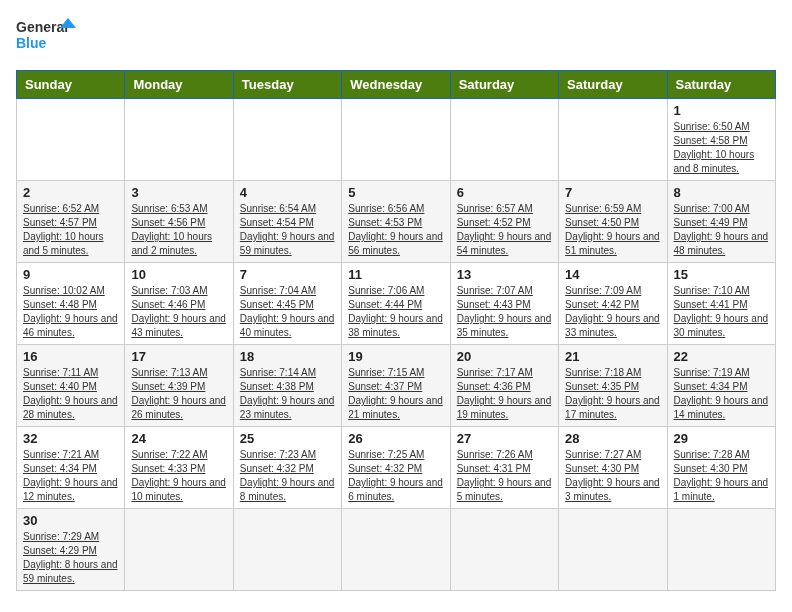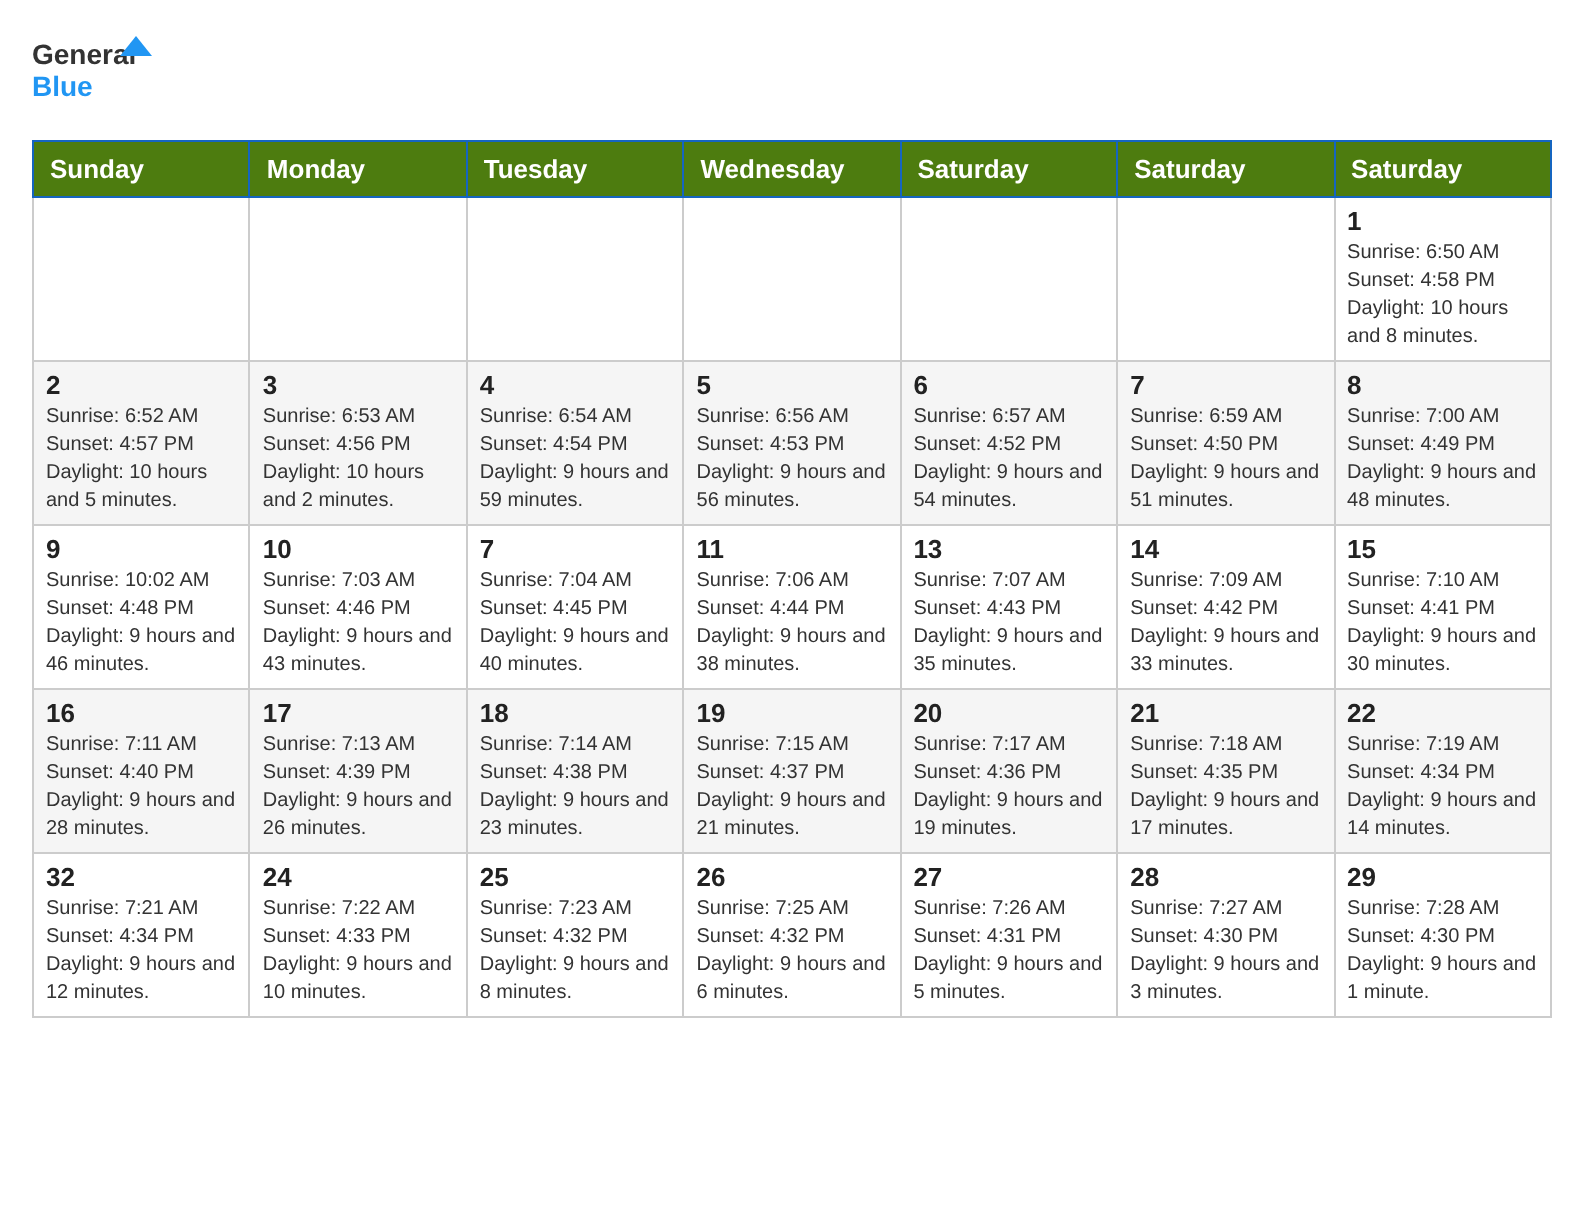--- a/index.html
+++ b/index.html
@@ -60,20 +60,21 @@
       font-size: 13px;
       font-weight: bold;
       color: #222;
       display: block;
       margin-bottom: 2px;
     }
     .day-info {
       font-size: 10px;
       color: #333;
       line-height: 1.4;
+      text-decoration: underline;
     }
     .empty-cell {
       background: #f9f9f9;
     }
     .calendar tr:nth-child(odd) td { background: #fff; }
     .calendar tr:nth-child(even) td { background: #f5f5f5; }
     .calendar thead tr th { background: #4d7c0f; }
   </style>
 </head>
 <body>
@@ -288,14 +289,28 @@
 Sunset: 4:30 PM
 Daylight: 9 hours and 3 minutes.</div>
         </td>
         <td>
           <span class="day-number">29</span>
           <div class="day-info">Sunrise: 7:28 AM
 Sunset: 4:30 PM
 Daylight: 9 hours and 1 minute.</div>
         </td>
       </tr>
+      <tr>
+        <td>
+          <span class="day-number">30</span>
+          <div class="day-info">Sunrise: 7:29 AM
+Sunset: 4:29 PM
+Daylight: 8 hours and 59 minutes.</div>
+        </td>
+        <td class="empty-cell"></td>
+        <td class="empty-cell"></td>
+        <td class="empty-cell"></td>
+        <td class="empty-cell"></td>
+        <td class="empty-cell"></td>
+        <td class="empty-cell"></td>
+      </tr>
     </tbody>
 </table>
 
 </body></html>

